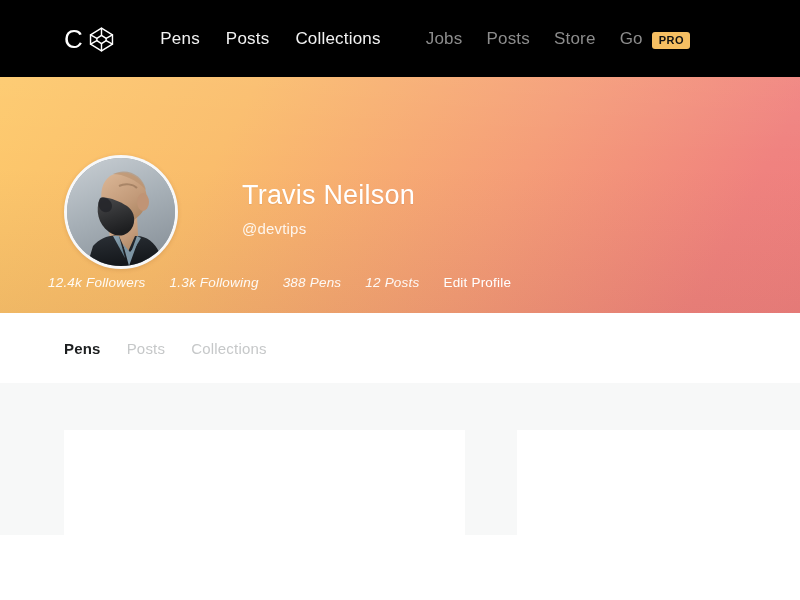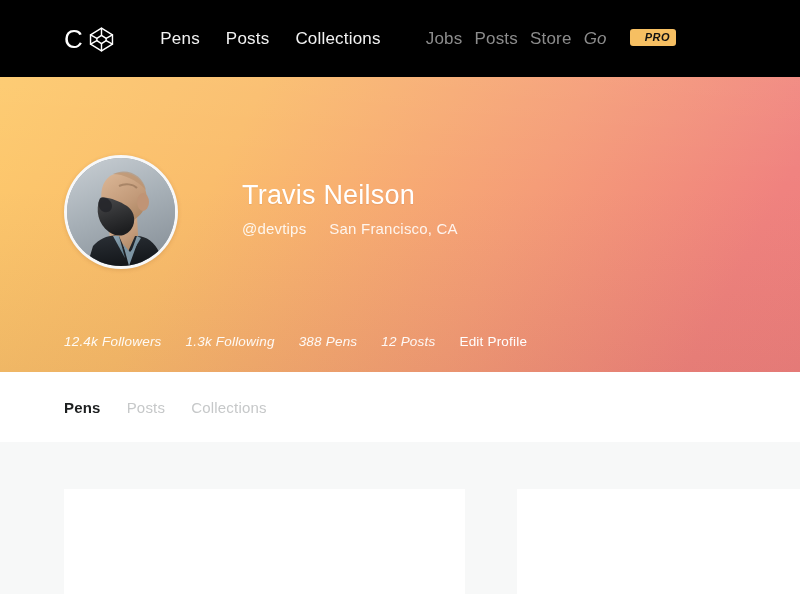--- a/index.html
+++ b/index.html
@@ -52,55 +52,53 @@
     gap: 26px;
   }
   .nav-primary .nav-link {
     color: #f2f2f2;
     font-size: 17px;
     letter-spacing: 0.2px;
   }
   .nav-secondary {
     display: flex;
     align-items: center;
-    gap: 12px;
+    gap: 24px;
     margin-left: 45px;
   }
   .nav-secondary .nav-link {
     color: #8c8c8c;
     font-size: 17px;
     letter-spacing: 0.2px;
   }
   .nav-link {
     cursor: pointer;
     white-space: nowrap;
   }
   .go-pro {
     display: flex;
-    align-items: flex-start;
+    align-items: flex-end;
     gap: 9px;
     cursor: pointer;
-    font-style: italic;
   }
   .pro-badge {
     background: #f6bf62;
     color: #111111;
     font-size: 11px;
     font-weight: bold;
     letter-spacing: 0.5px;
-    padding: 3px 6px 3px 15px;
+    padding: 3px 6px 3px 7px;
     border-radius: 3px;
     line-height: 1;
-    margin-left: 14px;
   }
 
   
   .hero {
     position: relative;
-    height: 295px;
+    height: 236px;
     background:
       linear-gradient(118deg, #fdc96c 0%, #fabd6c 28%, #f59d78 62%, #f0827f 88%, #ef7f80 100%);
     box-sizing: border-box;
     overflow: hidden;
   }
   .hero::after {
     content: "";
     position: absolute;
     inset: 0;
     background: linear-gradient(to bottom, rgba(255,255,255,0.06) 0%, rgba(255,255,255,0) 38%, rgba(120,70,30,0.09) 100%);
@@ -148,21 +146,21 @@
   }
   .meta-row span {
     color: rgba(255,255,255,0.88);
     font-size: 15px;
     letter-spacing: 0.2px;
   }
   .username { cursor: pointer; }
 
   .stats-row {
     position: absolute;
-    left: 64px;
+    left: 48px;
     bottom: 23px;
     z-index: 2;
     display: flex;
     align-items: center;
   }
   .stat {
     color: rgba(255,255,255,0.93);
     font-size: 13.5px;
     font-style: italic;
     letter-spacing: 0.2px;
@@ -315,21 +313,20 @@
           <path d="M46 78 L58 100 L52 78 Z" fill="url(#collarGrad)"></path>
           <path d="M70 78 L62 100 L74 80 Z" fill="url(#collarGrad)"></path>
           <path d="M56 86 L62 108 L70 86 L63 94 Z" fill="#7d95a4"></path>
         </svg>
       </div>
 
       <div class="identity">
         <div class="display-name">Travis Neilson</div>
         <div class="meta-row">
           <span class="username">@devtips</span>
-          <span class="location">San Francisco, CA</span>
         </div>
       </div>
 
     </div>
   </div>
 
   <div class="stats-row">
     <span class="stat">12.4k Followers</span>
     <span class="stat">1.3k Following</span>
     <span class="stat">388 Pens</span>

